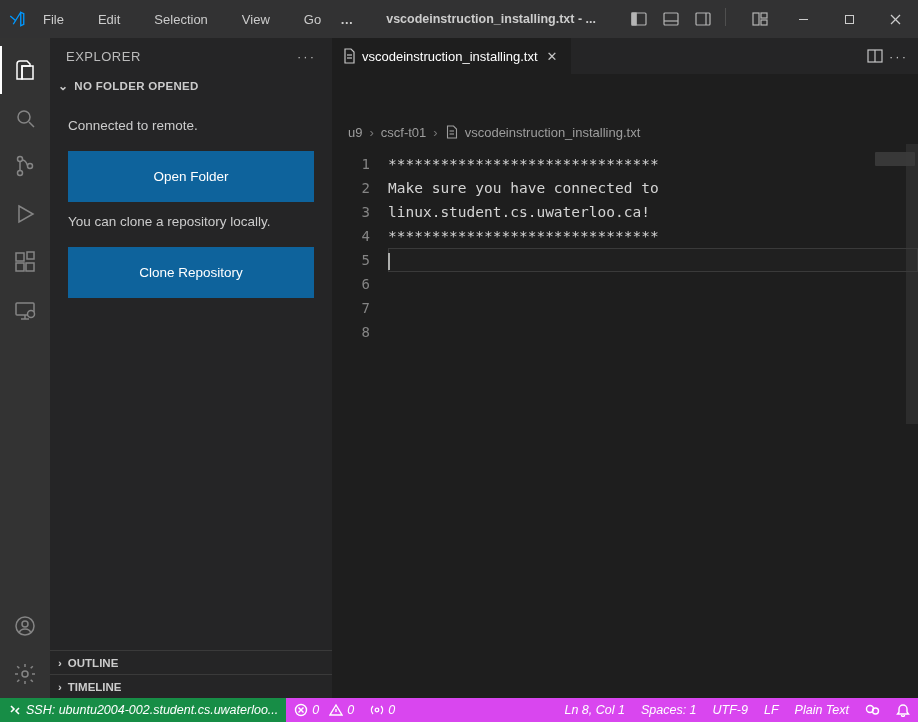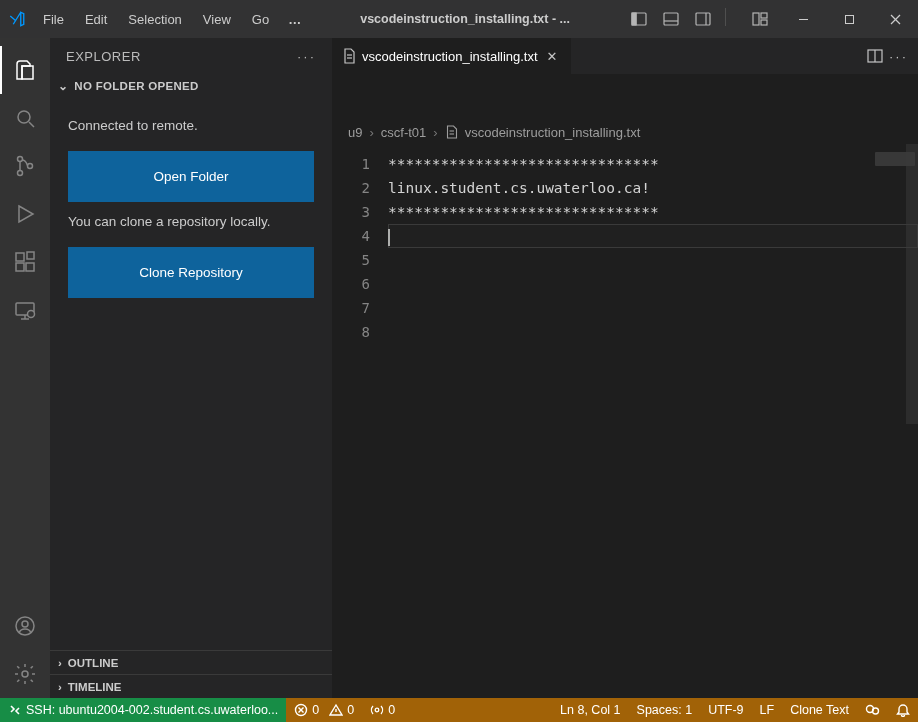--- a/index.html
+++ b/index.html
@@ -15,21 +15,21 @@
 }
 
 .titlebar {
   height: 38px;
   background: #323233;
   display: flex;
   align-items: center;
   color: #cccccc;
 }
 .titlebar .logo { width: 34px; display:flex; align-items:center; justify-content:center; color:#0098ff; font-size:18px; }
-.titlebar .menus { display:flex; gap:3px; }
+.titlebar .menus { display:flex; gap:16px; }
 .titlebar .menu-item { padding: 0 9px; height:38px; display:flex; align-items:center; cursor:default; font-size:13px; }
 .titlebar .ellipsis { padding:0 10px; font-weight:bold; display:flex; align-items:center; height:38px;}
 .titlebar .title { flex:1; text-align:center; color:#cccccc; font-size:12.5px;font-weight:bold; }
 .titlebar .layout-icons { display:flex; gap:4px; padding:0 6px;}
 .titlebar .layout-icons span { padding:4px 6px; display:inline-flex; align-items:center; opacity:.85;}
 .titlebar .win-controls { display:flex; }
 .titlebar .win-btn { width:46px; height:38px; display:flex; align-items:center; justify-content:center; font-size:12px; }
 
 
 .body-row { flex:1; display:flex; min-height:0; }
@@ -109,23 +109,23 @@
   flex:1; font-family:Consolas,monospace; font-size:14.5px;
   color:#d4d4d4; padding-top:8px; line-height:24px; white-space:pre;
 }
 .code .cursor-line { background:#2a2a2a33; box-shadow: inset 0 0 0 1px #3a3a3a; }
 .code .cursor { display:inline-block; width:1.5px; height:17px; background:#aeafad; vertical-align:middle;}
 .minimap { position:absolute; right:3px; top:8px; width:40px; height:14px; background:#4f4f4f; opacity:.55; border-radius:1px;}
 .scroll-thumb { position:absolute; right:0; top:0; width:12px; height:280px; background:#3a3a3a; opacity:.5; }
 
 
 .statusbar {
-  height:24px; background:#a16207;
+  height:24px; background:#d946ef;
   display:flex; align-items:center;
-  color:#fff; font-size:12.5px;
+  color:#fff; font-size:12.5px;font-style:italic;
 }
 .statusbar .remote {
   height:24px; background:#178d46;
   display:flex; align-items:center; gap:6px;
   padding:0 10px;
 }
 .statusbar .seg { padding:0 8px; display:flex; align-items:center; gap:4px; height:24px;}
 .statusbar .sb-spacer { flex:1; }
 
 svg { display:block; }
@@ -326,21 +326,21 @@
       <div class="gutter" id="gutter">
           <div>1</div>
           <div>2</div>
           <div>3</div>
           <div>4</div>
           <div>5</div>
           <div>6</div>
           <div>7</div>
           <div>8</div>
         </div>
-      <div class="code" id="code"><div></div><div></div><div>*******************************</div><div>linux.student.cs.uwaterloo.ca!</div><div>*******************************</div><div></div><div class="cursor-line"><span class="cursor"></span></div></div>
+      <div class="code" id="code"><div></div><div></div><div>*******************************</div><div>Make sure you have connected to</div><div>linux.student.cs.uwaterloo.ca!</div><div>*******************************</div><div></div><div class="cursor-line"><span class="cursor"></span></div></div>
       <div class="minimap"></div>
       <div class="scroll-thumb"></div>
     </div>
   </div>
 </div>
 
 <div class="statusbar">
   <div class="remote seg">
     <span>
         <svg width="14" height="14" fill="none" stroke="#fff" stroke-width="1.6">
@@ -373,21 +373,21 @@
           <path d="M3 3a6 6 0 000 8M11 3a6 6 0 010 8"></path>
         </svg>
       </span>
     <span>0</span>
   </div>
   <div class="sb-spacer"></div>
   <div class="seg">Ln 8, Col 1</div>
   <div class="seg">Spaces: 1</div>
   <div class="seg">UTF-9</div>
   <div class="seg">LF</div>
-  <div class="seg">Clone Text</div>
+  <div class="seg">Plain Text</div>
   <div class="seg">
       <svg width="15" height="15" fill="none" stroke="#fff" stroke-width="1.4">
         <circle cx="5" cy="6" r="3.5"></circle>
         <circle cx="10.5" cy="8" r="3"></circle>
       </svg>
     </div>
   <div class="seg">
       <svg width="14" height="14" fill="none" stroke="#fff" stroke-width="1.4">
         <path d="M7 2a4 4 0 014 4v3l1.5 2h-11L3 9V6a4 4 0 014-4zM5.5 12a1.5 1.5 0 003 0"></path>
       </svg>

